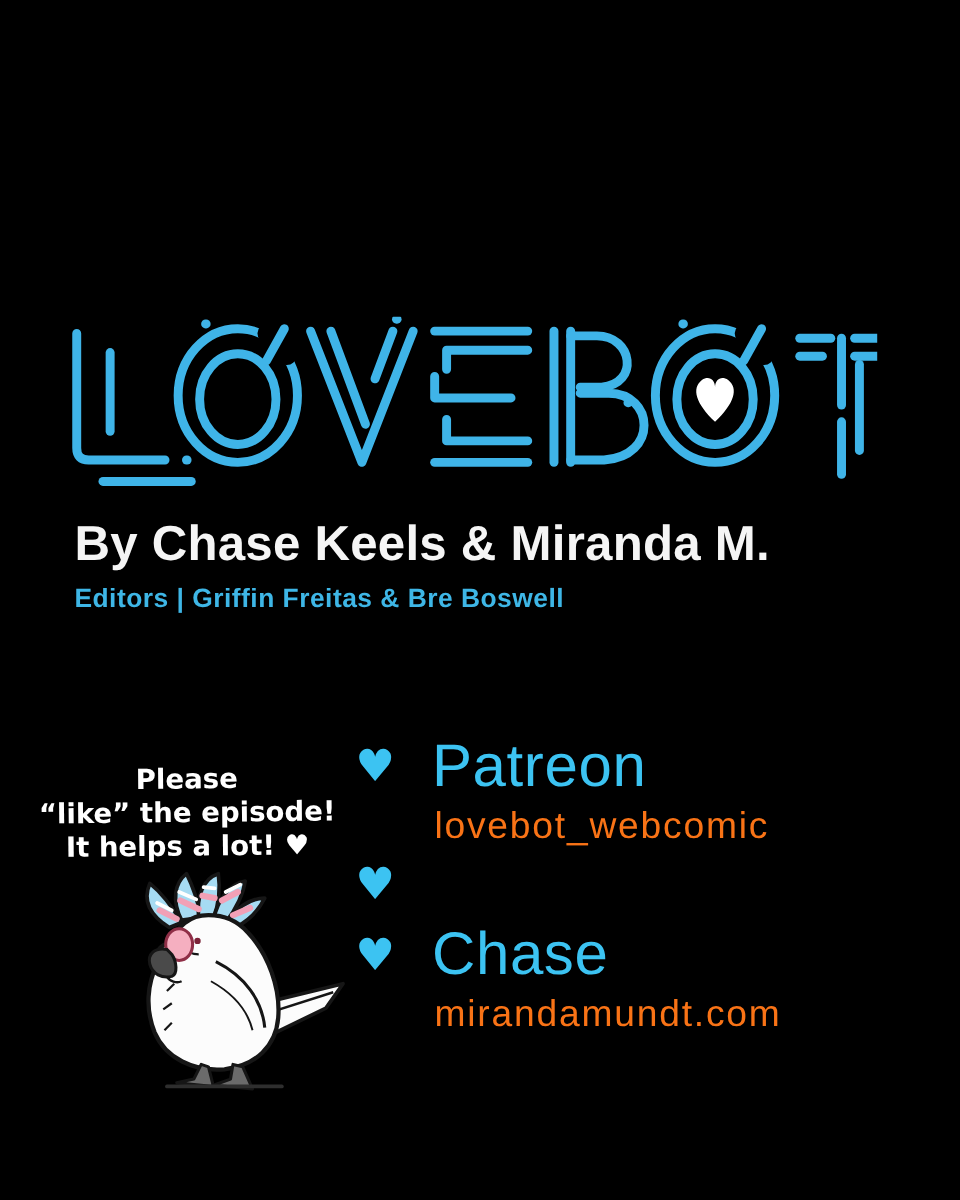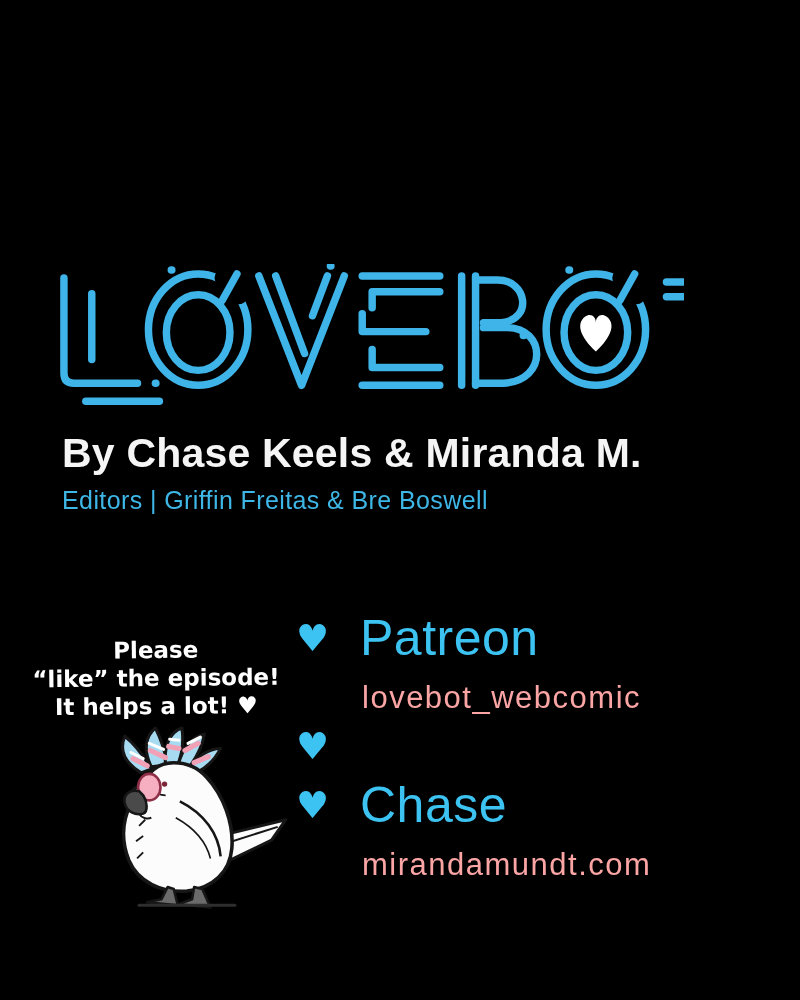--- a/index.html
+++ b/index.html
@@ -1,46 +1,46 @@
 <!DOCTYPE html>
 <html><head>
 <meta charset="utf-8">
 <style>
   html,body{margin:0;padding:0;background:#000;}
   .page{position:relative;width:684px;height:1000px;background:#000;overflow:hidden;
-        font-family:"Liberation Sans",sans-serif;}
+        font-family:"Liberation Sans",sans-serif;padding-left:47px;}
 
   
   .logo-wrap{position:absolute;left:52px;top:264px;width:696px;}
   .logo-wrap svg{display:block;width:100%;height:auto;}
 
   
   .byline{position:absolute;left:62px;top:430px;color:#f5f5f5;font-weight:700;
           font-size:41px;letter-spacing:0.2px;white-space:nowrap;}
-  .editors{position:absolute;left:62px;top:486px;color:#3eb6e6;font-weight:400;
-           font-size:25px;letter-spacing:0.4px;white-space:nowrap;}
+  .editors{position:absolute;left:62px;top:486px;color:#3eb6e6;font-weight:700;
+           font-size:22px;letter-spacing:0.4px;white-space:nowrap;}
 
   
   .plea{position:absolute;left:28px;top:636px;width:256px;text-align:center;color:#ffffff;
         font-family:"DejaVu Sans",sans-serif;font-weight:700;font-size:23px;line-height:1.22;
         transform:rotate(-0.6deg);}
 
   
   .mascot{position:absolute;left:80px;top:726px;width:214px;}
   .mascot svg{display:block;width:100%;height:auto;}
 
   
   .links{position:absolute;left:296px;top:610px;}
   .link-row{margin-bottom:12px;}
   .link-head{display:flex;align-items:center;}
   .heart{font-family:"DejaVu Sans",sans-serif;color:#3cc3f2;font-size:37px;line-height:1;
          width:40px;flex:0 0 40px;}
   .link-label{color:#3cc3f2;font-weight:400;font-size:50px;line-height:1.12;
               letter-spacing:0.5px;margin-left:24px;white-space:nowrap;}
-  .handle{margin-left:66px;margin-top:14px;color:#fca5a5;font-weight:400;font-size:31px;
+  .handle{margin-left:66px;margin-top:4px;color:#f97316;font-weight:400;font-size:31px;
           letter-spacing:1.5px;white-space:nowrap;}
 </style>
 </head>
 <body>
 
 <div class="page">
 
   <div class="logo-wrap">
 
     <svg viewBox="0 0 700 150" role="img" aria-label="LOVEBOT">

